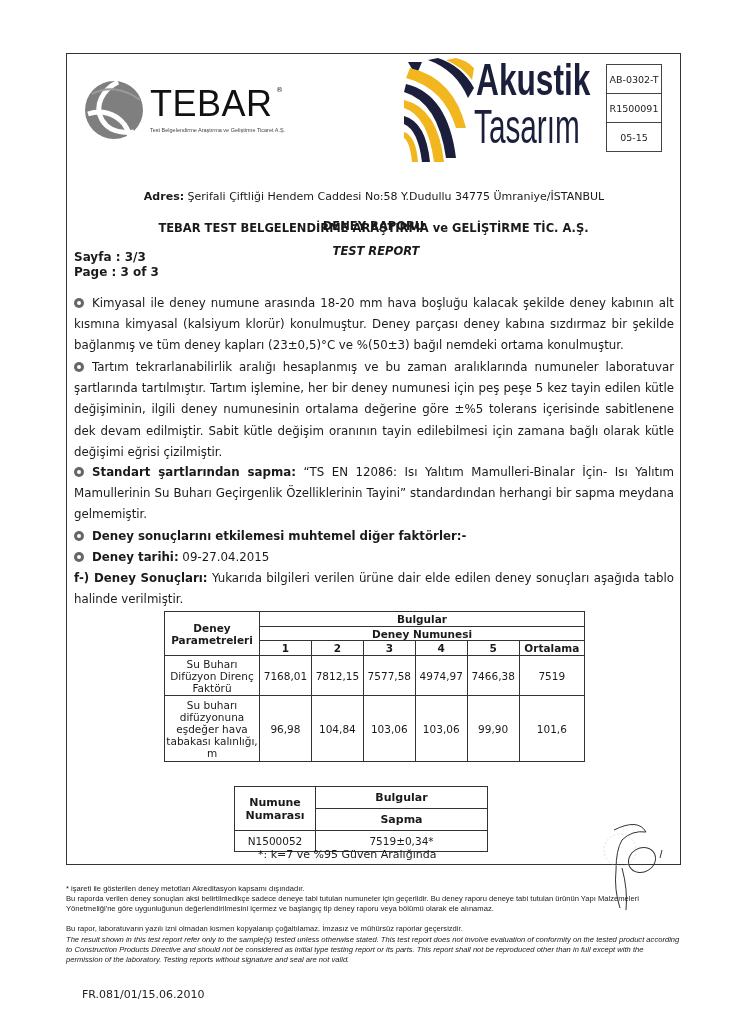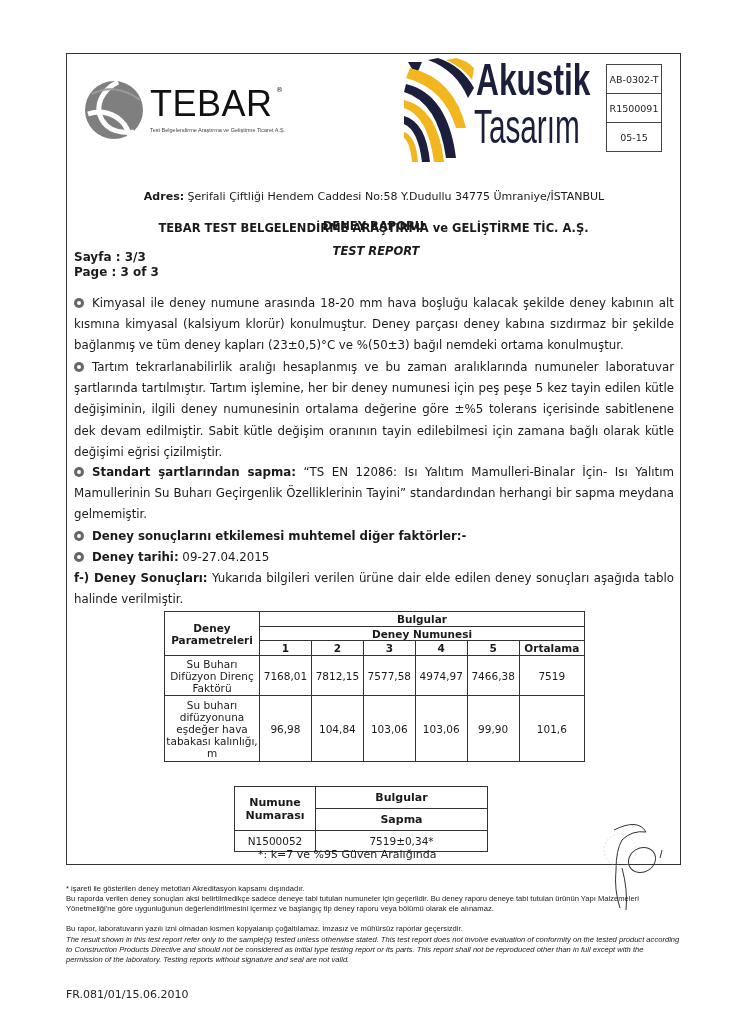--- a/index.html
+++ b/index.html
@@ -42,21 +42,21 @@
   .t1 th { font-weight:bold; }
   .t2 { position:absolute; left:234px; top:786px; width:254px; }
   .t2 td, .t2 th { border:1px solid #333; text-align:center; padding:4px; }
   .t2 th { font-weight:bold; font-size:11px; }
   .note { position:absolute; left:258px; top:848px; font-size:11px; }
 
   .sig { position:absolute; left:598px; top:820px; width:80px; height:90px; }
 
   .fine { position:absolute; left:66px; width:615px; font-family:"Liberation Sans", sans-serif; font-size:7.6px; line-height:10px; color:#222; }
   .fine.it { font-style:italic; }
-  .form-code { position:absolute; left:66px; top:988px; font-size:11px; color:#222; }
+  .form-code { position:absolute; left:82px; top:988px; font-size:11px; color:#222; }
 </style>
 </head>
 <body>
 
 <div class="frame"></div>
 
 <div class="tebar-logo">
   <svg class="tebar-globe" viewBox="0 0 60 60">
     <circle cx="30" cy="30" r="29" fill="#7f7f7f"></circle>
     <path d="M34 2 C18 10, 10 26, 18 40 C24 50, 36 54, 50 52" stroke="#fff" stroke-width="5" fill="none"></path>

